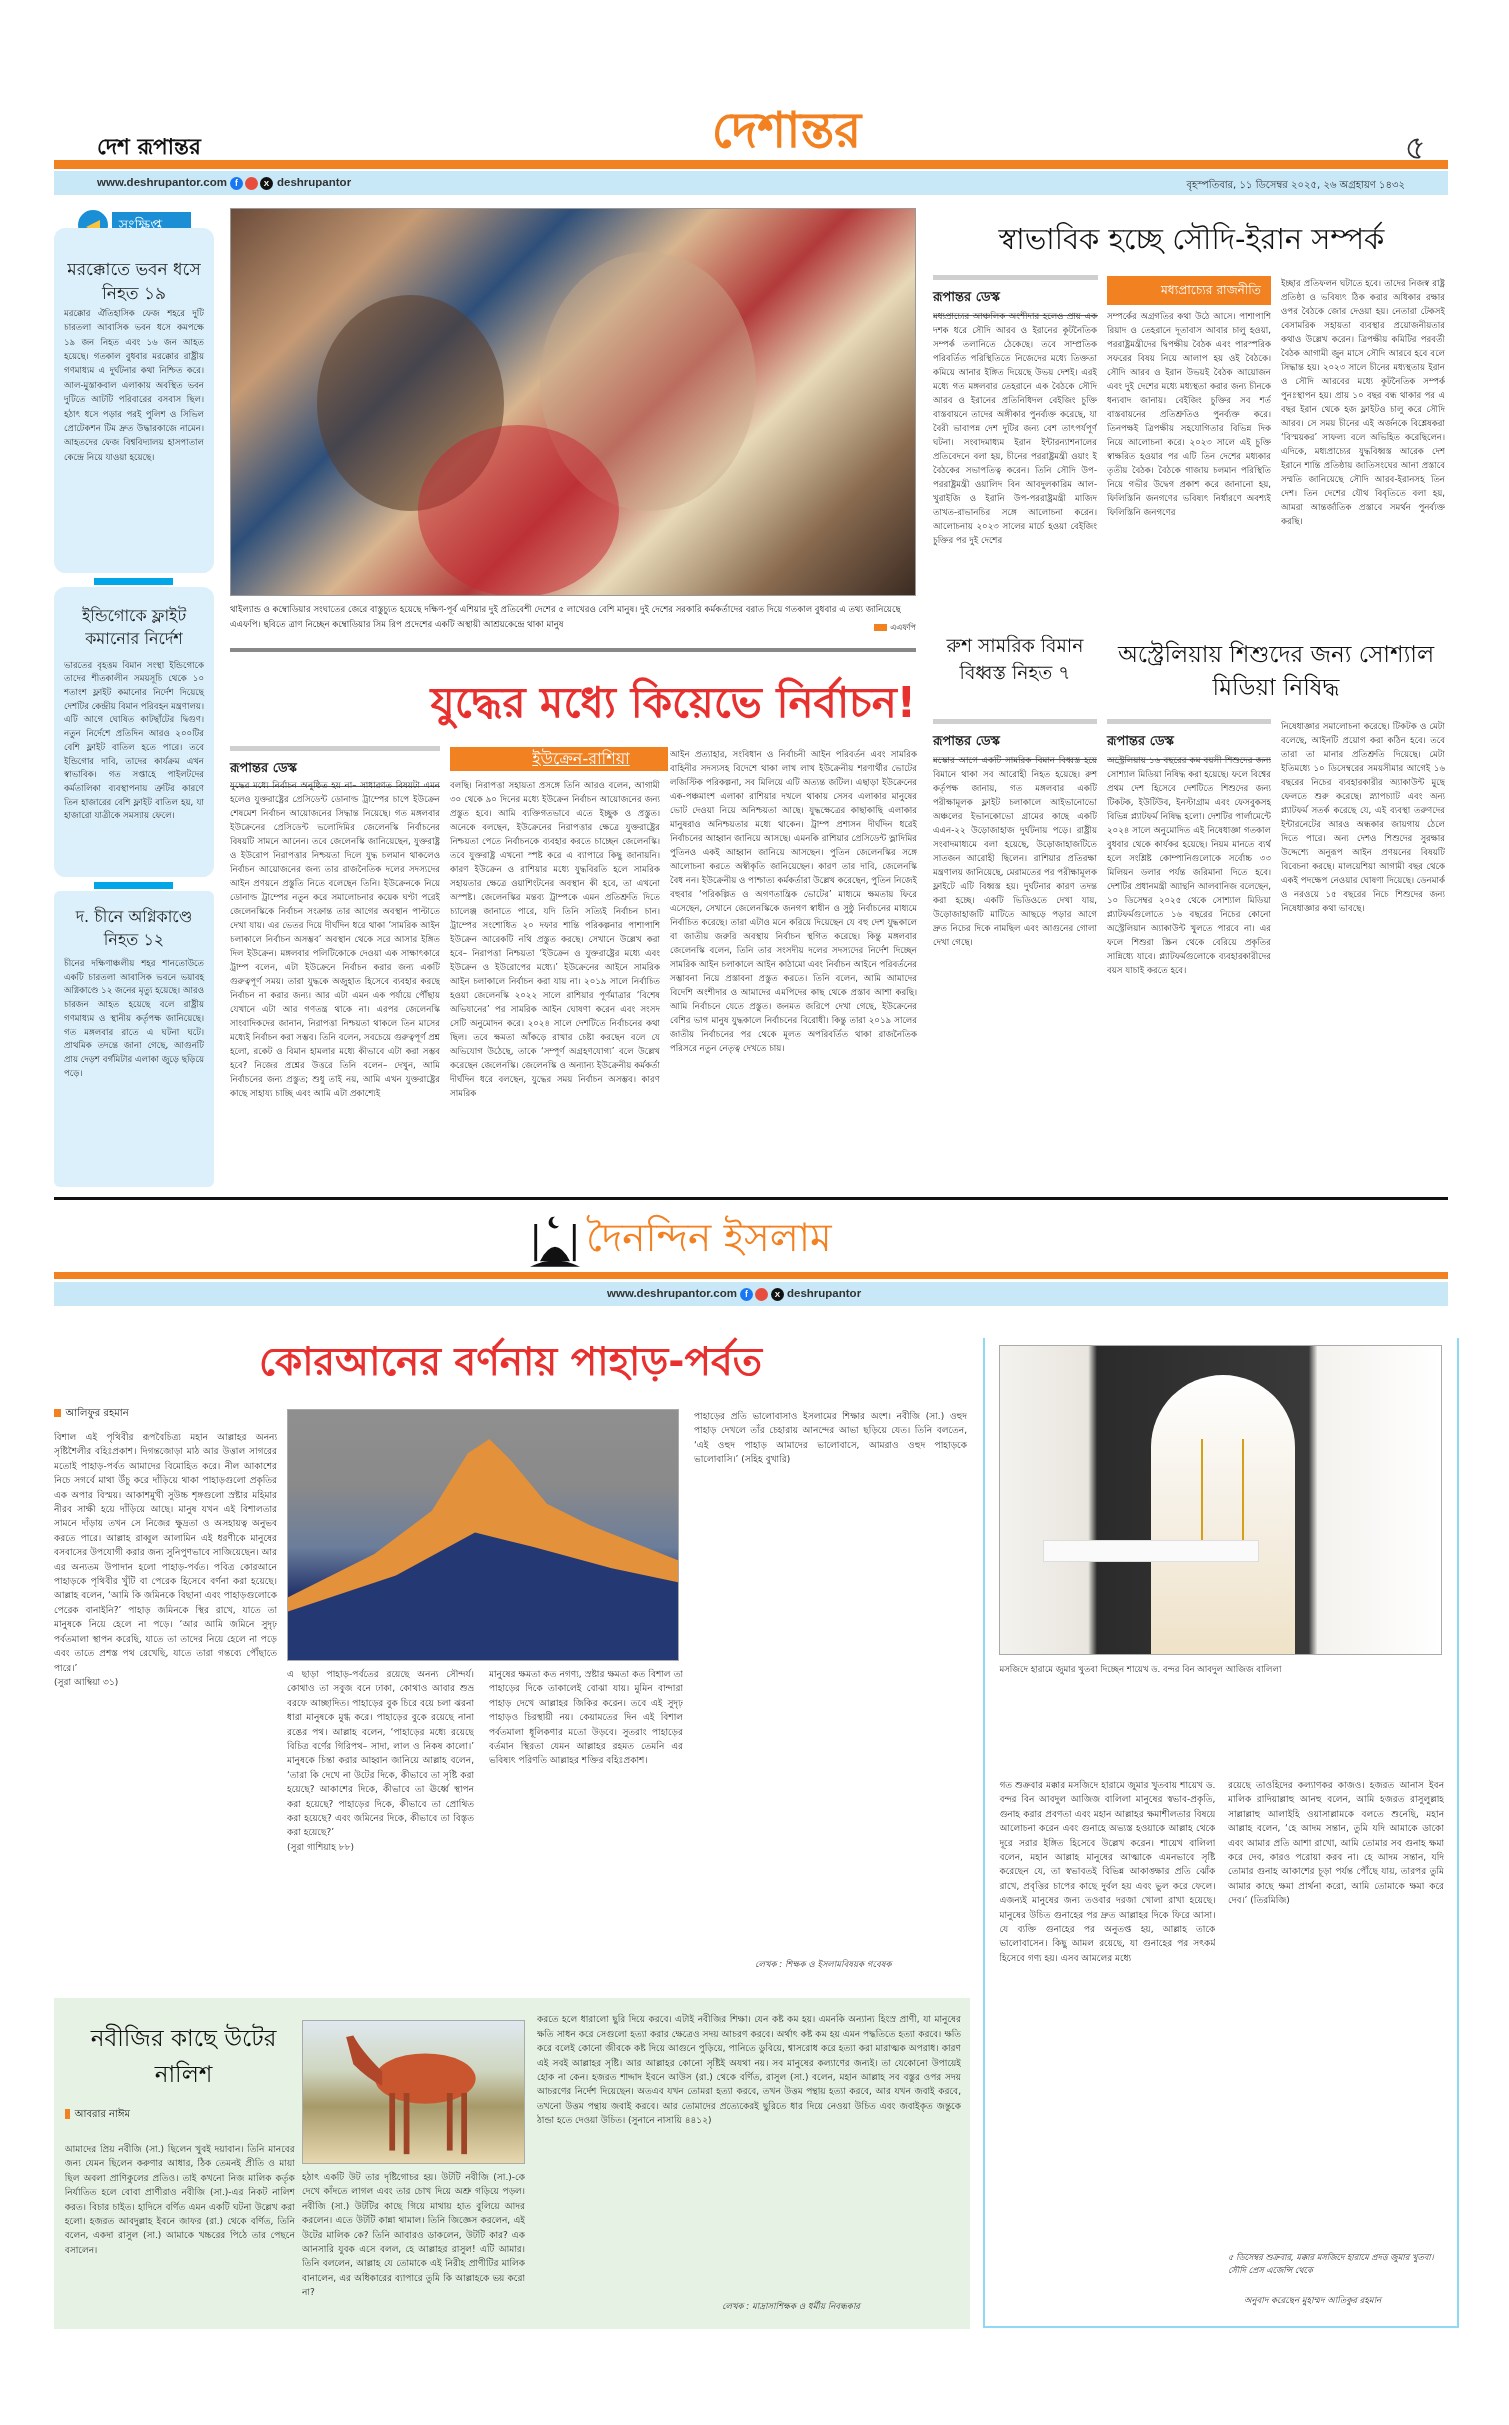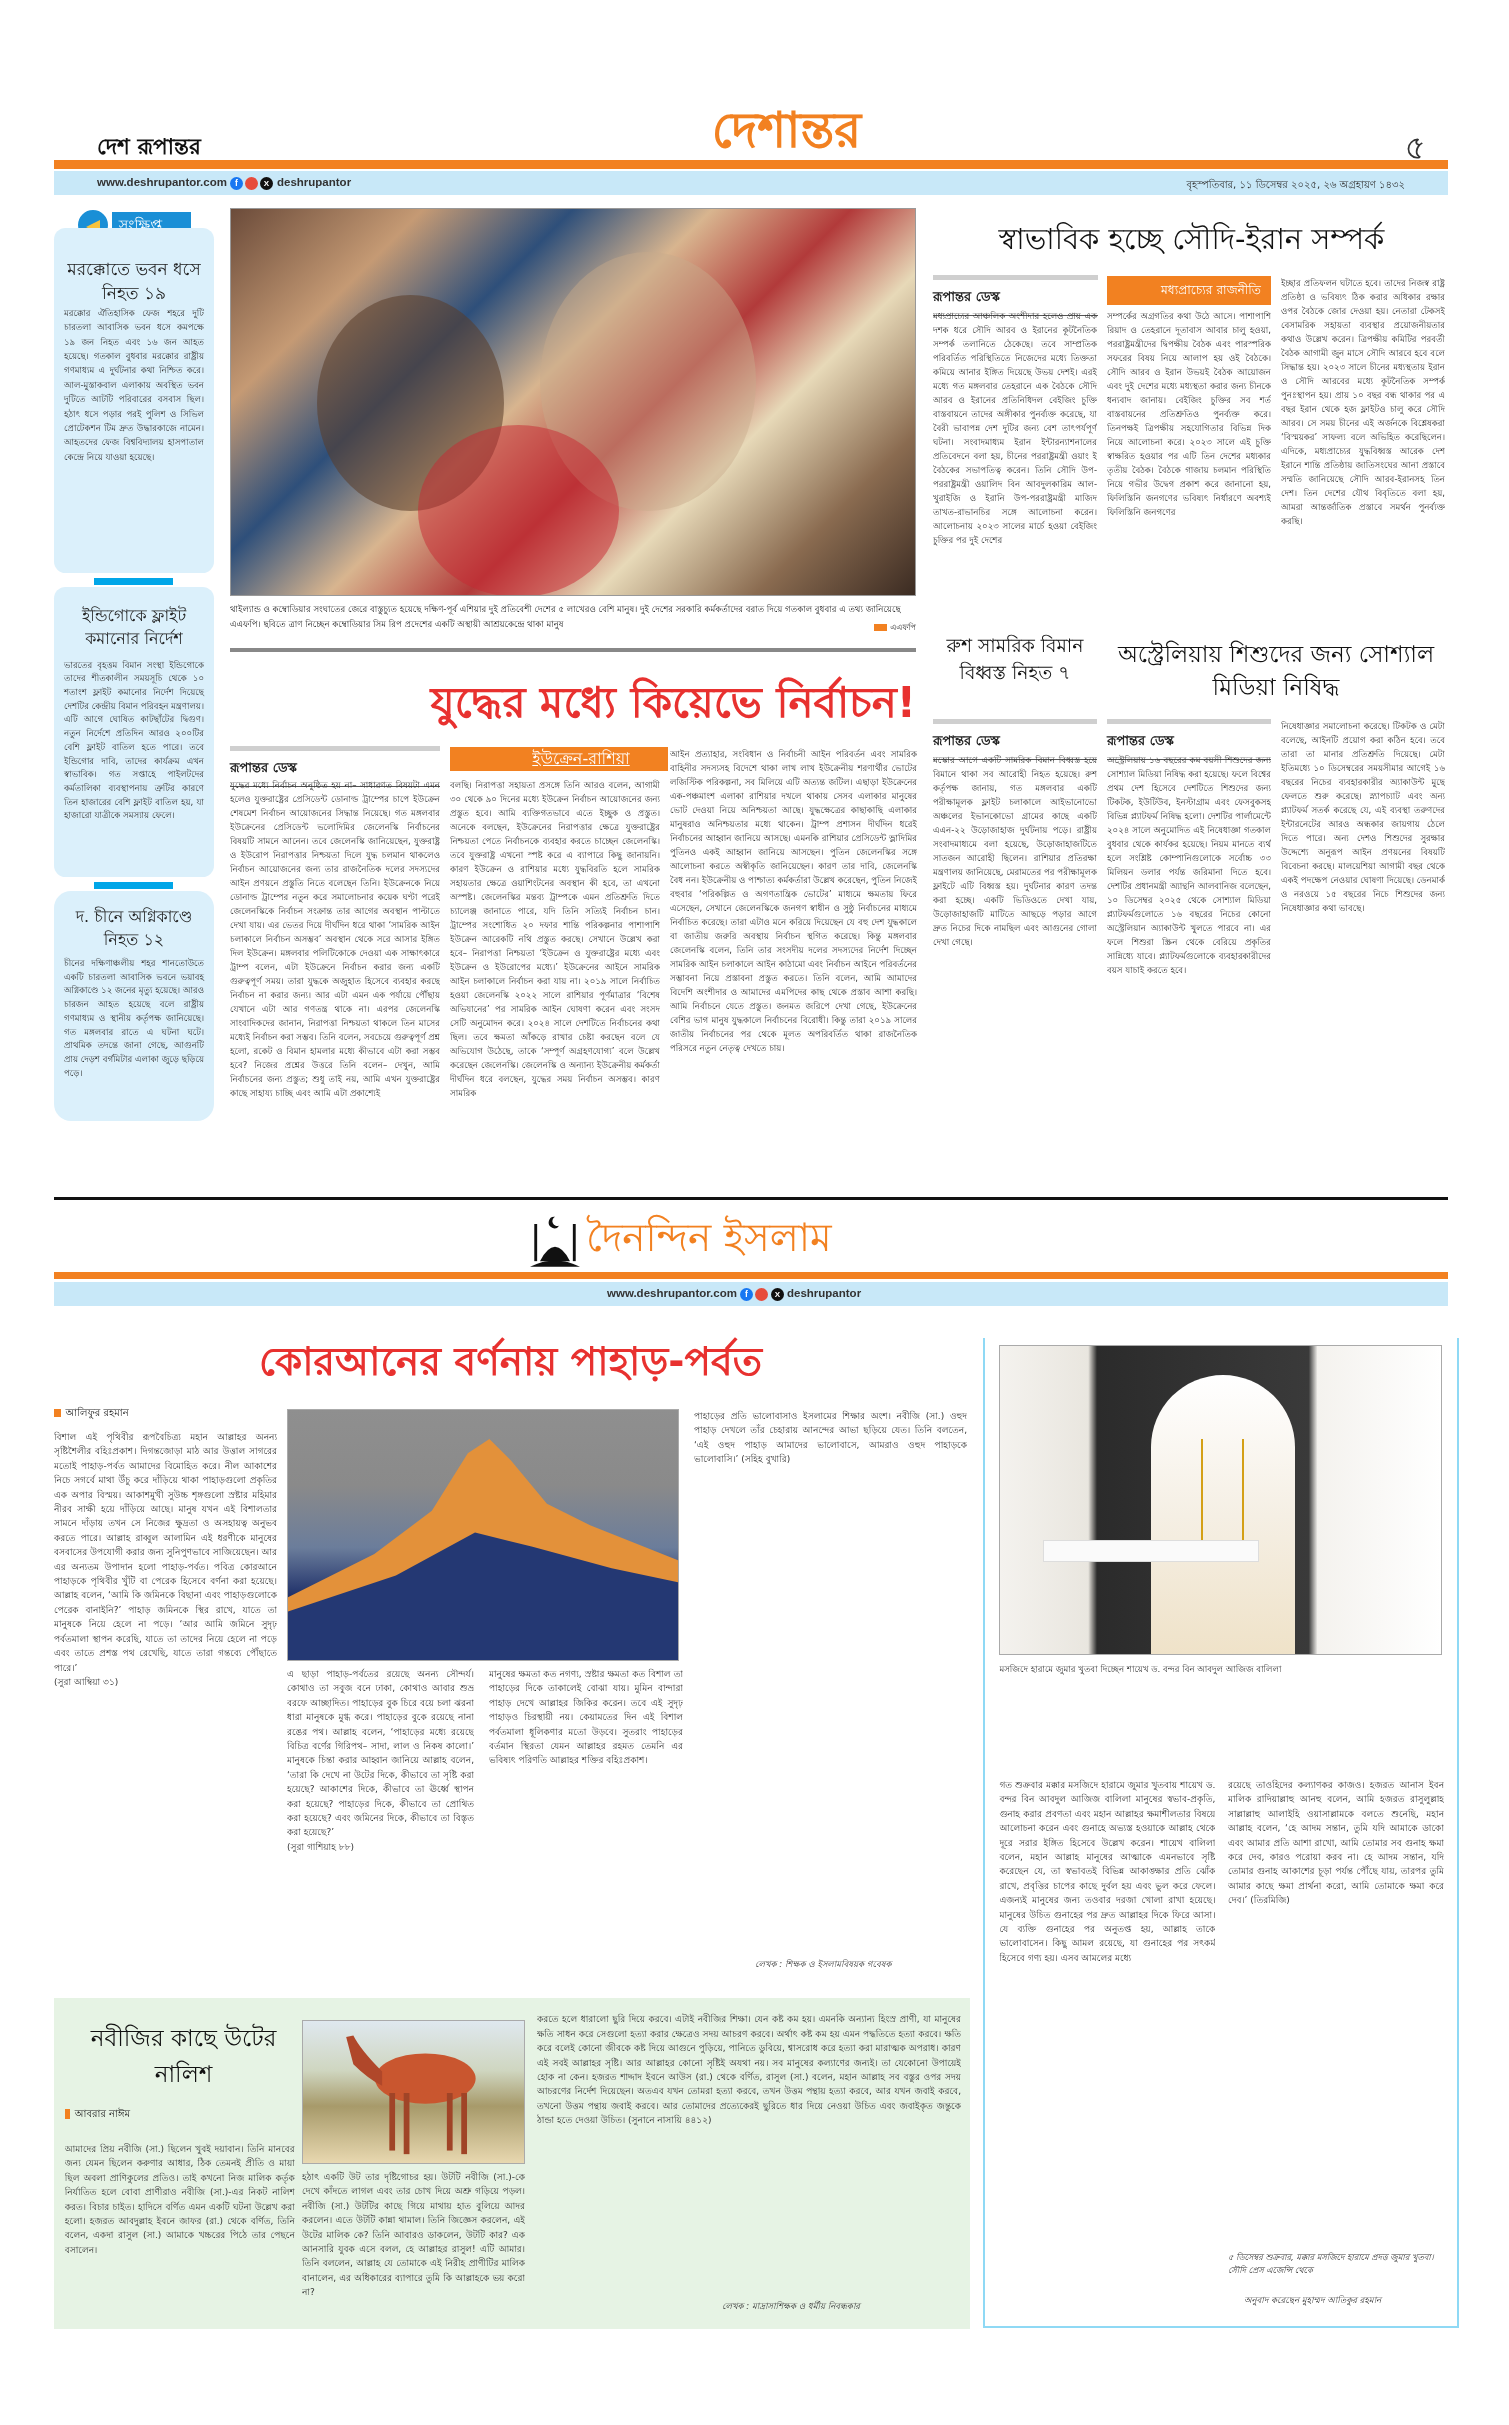--- a/index.html
+++ b/index.html
@@ -44,21 +44,21 @@
     <div class="txt" style="font-size:8.6px;line-height:14.4px;">মরক্কোর ঐতিহাসিক ফেজ শহরে দুটি চারতলা আবাসিক ভবন ধসে কমপক্ষে ১৯ জন নিহত এবং ১৬ জন আহত হয়েছে। গতকাল বুধবার মরক্কোর রাষ্ট্রীয় গণমাধ্যম এ দুর্ঘটনার কথা নিশ্চিত করে। আল-মুস্তাকবাল এলাকায় অবস্থিত ভবন দুটিতে আটটি পরিবারের বসবাস ছিল। হঠাৎ ধসে পড়ার পরই পুলিশ ও সিভিল প্রোটেকশন টিম দ্রুত উদ্ধারকাজে নামেন। আহতদের ফেজ বিশ্ববিদ্যালয় হাসপাতাল কেন্দ্রে নিয়ে যাওয়া হয়েছে।</div>
   </div>
   <div class="abs" style="left:40px;top:370px;width:79px;height:7.2px;background:#00a6e8;"></div>
 
   <div class="abs" style="left:0;top:379px;width:160px;height:290px;background:#dbf0fb;border-radius:11.5px;padding:17px 10px 8.6px;">
     <div style="font-family:'DejaVu Sans',sans-serif;font-size:16px;line-height:23px;text-align:center;color:#222;margin-bottom:8.6px;">ইন্ডিগোকে ফ্লাইট কমানোর নির্দেশ</div>
     <div class="txt" style="font-size:8.6px;line-height:13.7px;">ভারতের বৃহত্তম বিমান সংস্থা ইন্ডিগোকে তাদের শীতকালীন সময়সূচি থেকে ১০ শতাংশ ফ্লাইট কমানোর নির্দেশ দিয়েছে দেশটির কেন্দ্রীয় বিমান পরিবহন মন্ত্রণালয়। এটি আগে ঘোষিত কাটছাঁটের দ্বিগুণ। নতুন নির্দেশে প্রতিদিন আরও ২০০টির বেশি ফ্লাইট বাতিল হতে পারে। তবে ইন্ডিগোর দাবি, তাদের কার্যক্রম এখন স্বাভাবিক। গত সপ্তাহে পাইলটদের কর্মতালিকা ব্যবস্থাপনায় ত্রুটির কারণে তিন হাজারের বেশি ফ্লাইট বাতিল হয়, যা হাজারো যাত্রীকে সমস্যায় ফেলে।</div>
   </div>
   <div class="abs" style="left:40px;top:674px;width:79px;height:7.2px;background:#00a6e8;"></div>
 
-  <div class="abs" style="left:0;top:683px;width:160px;height:230px;background:#dbf0fb;border-radius:17px;padding:14.4px 10px 8.6px;overflow:hidden;">
+  <div class="abs" style="left:0;top:683px;width:160px;height:296px;background:#dbf0fb;border-radius:6px;padding:14.4px 10px 8.6px;overflow:hidden;">
     <div style="font-family:'DejaVu Sans',sans-serif;font-size:16px;line-height:23px;text-align:center;color:#222;margin-bottom:5.7px;">দ. চীনে অগ্নিকাণ্ডে নিহত ১২</div>
     <div class="txt" style="font-size:8.6px;line-height:13.7px;">চীনের দক্ষিণাঞ্চলীয় শহর শানতোউতে একটি চারতলা আবাসিক ভবনে ভয়াবহ অগ্নিকাণ্ডে ১২ জনের মৃত্যু হয়েছে। আরও চারজন আহত হয়েছে বলে রাষ্ট্রীয় গণমাধ্যম ও স্থানীয় কর্তৃপক্ষ জানিয়েছে। গত মঙ্গলবার রাতে এ ঘটনা ঘটে। প্রাথমিক তদন্তে জানা গেছে, আগুনটি প্রায় দেড়শ বর্গমিটার এলাকা জুড়ে ছড়িয়ে পড়ে।</div>
   </div>
 </div>
 
 <div class="abs photo" style="left:230px;top:208px;width:686px;height:388px;border:0.7px solid #999;background:linear-gradient(135deg,#6b4b3a 0%,#c59a74 18%,#2e4f7a 32%,#d8b58f 45%,#b23a3a 58%,#e7d9b8 70%,#8a6b50 85%,#3b2b22 100%);">
   <div class="abs" style="left:86px;top:86px;width:187px;height:216px;border-radius:50%;background:rgba(90,60,40,0.55);"></div>
   <div class="abs" style="left:309px;top:43px;width:216px;height:259px;border-radius:50%;background:rgba(200,170,140,0.45);"></div>
   <div class="abs" style="left:187px;top:216px;width:201px;height:172px;border-radius:50%;background:rgba(200,40,50,0.5);"></div>
 </div>

